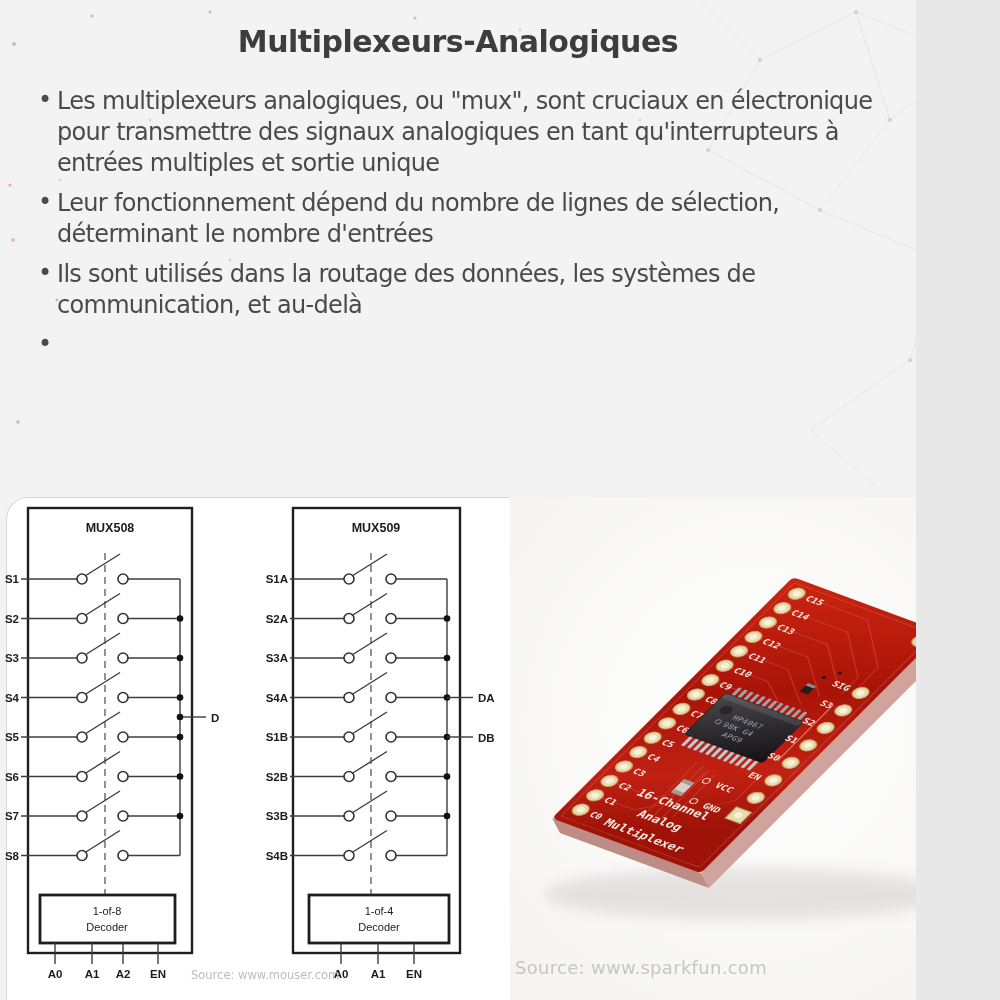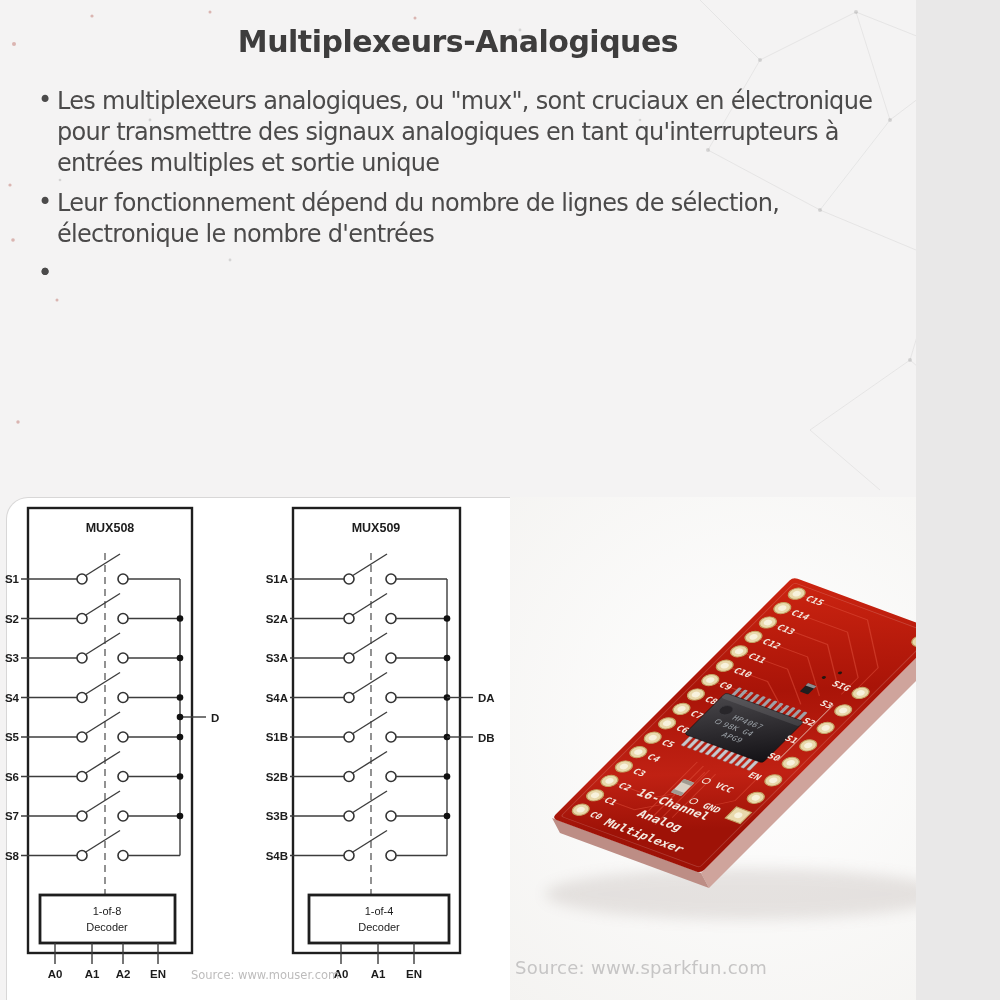--- a/index.html
+++ b/index.html
@@ -79,24 +79,26 @@
   <ul class="bullets">
     <li class="bullet">
       <span class="dot">•</span>
       <span class="btext">Les multiplexeurs analogiques, ou "mux", sont cruciaux en électronique
 pour transmettre des signaux analogiques en tant qu'interrupteurs à
 entrées multiples et sortie unique</span>
     </li>
     <li class="bullet">
       <span class="dot">•</span>
       <span class="btext">Leur fonctionnement dépend du nombre de lignes de sélection,
-électronique le nombre d'entrées</span>
+déterminant le nombre d'entrées</span>
     </li>
     <li class="bullet">
       <span class="dot">•</span>
+      <span class="btext">Ils sont utilisés dans la routage des données, les systèmes de
+communication, et au-delà</span>
     </li>
     <li class="bullet">
       <span class="dot">•</span>
     </li>
   </ul>
 
   <div class="card"></div>
 
   <svg class="abs sch" style="left:0;top:497px" width="240" height="503" viewBox="0 0 240 503">
     <rect class="box" x="28" y="11" width="164" height="445"></rect>

